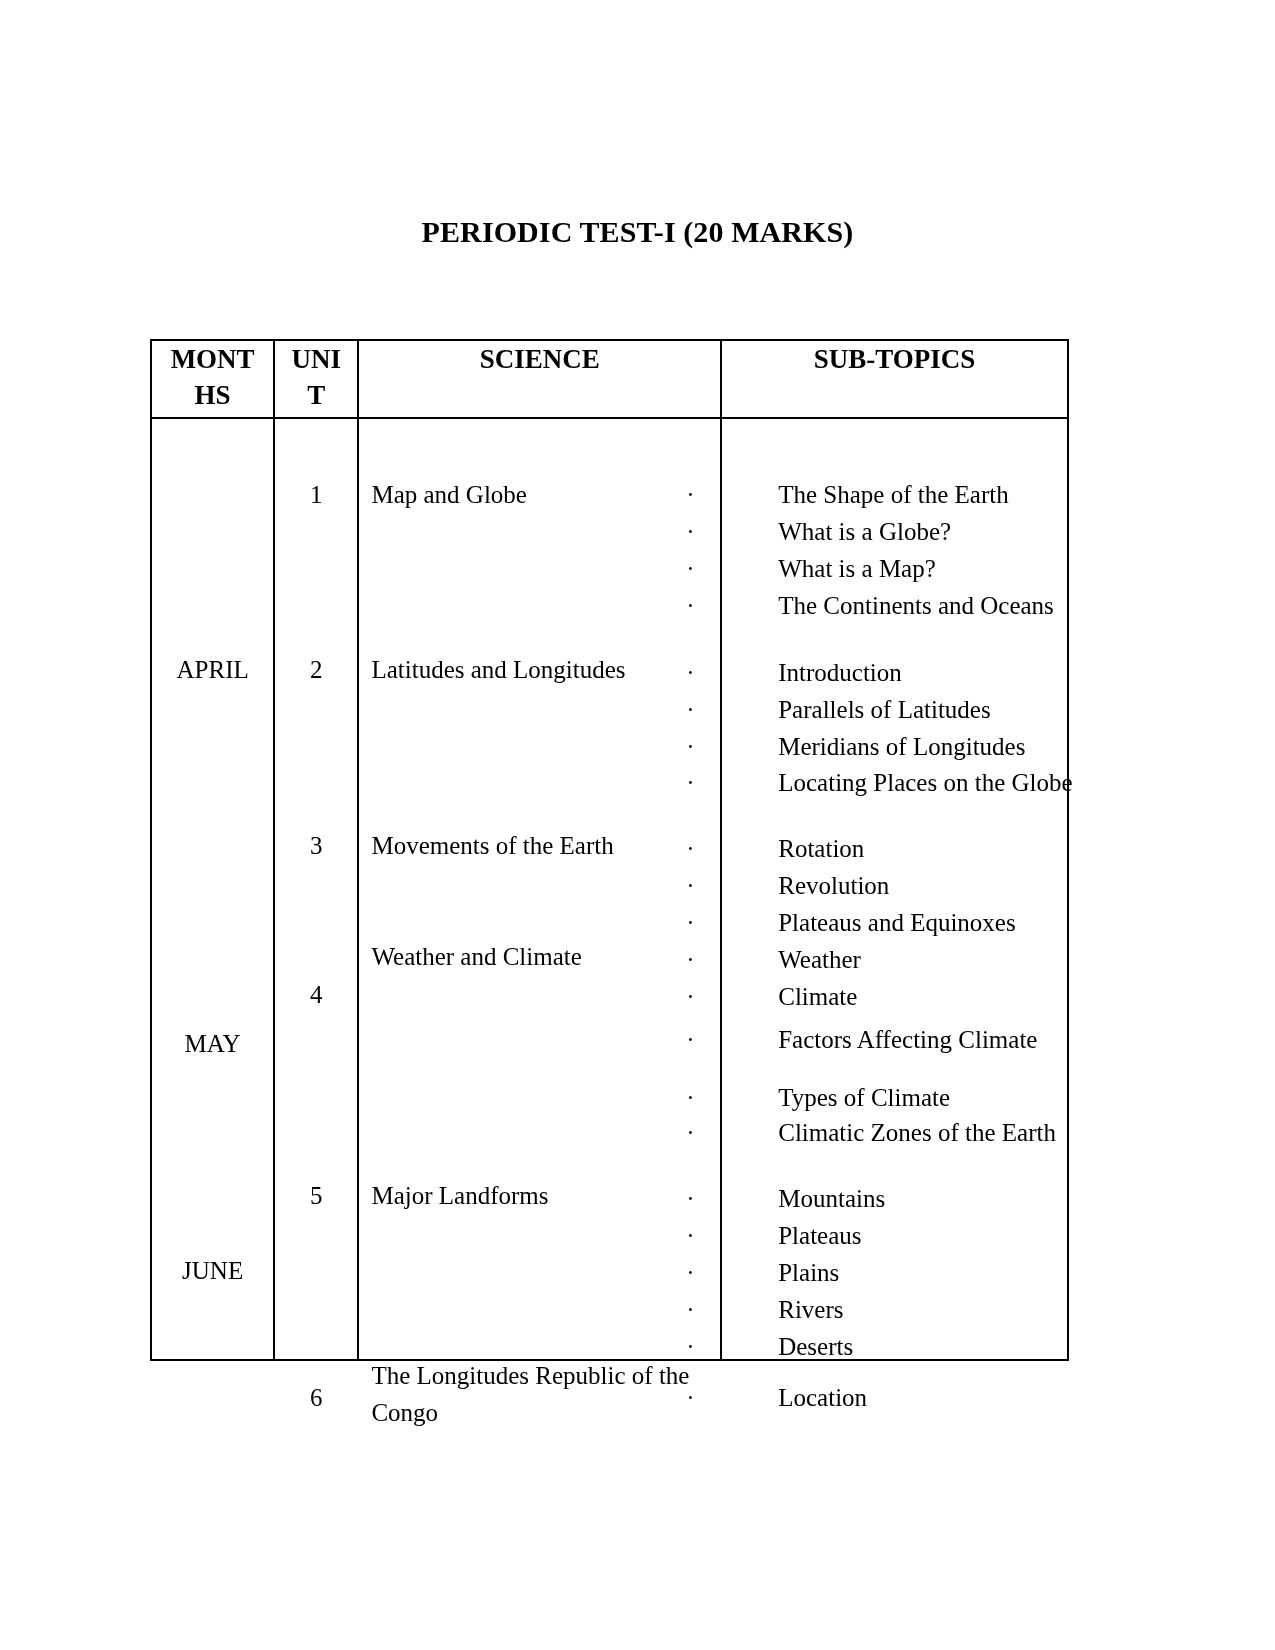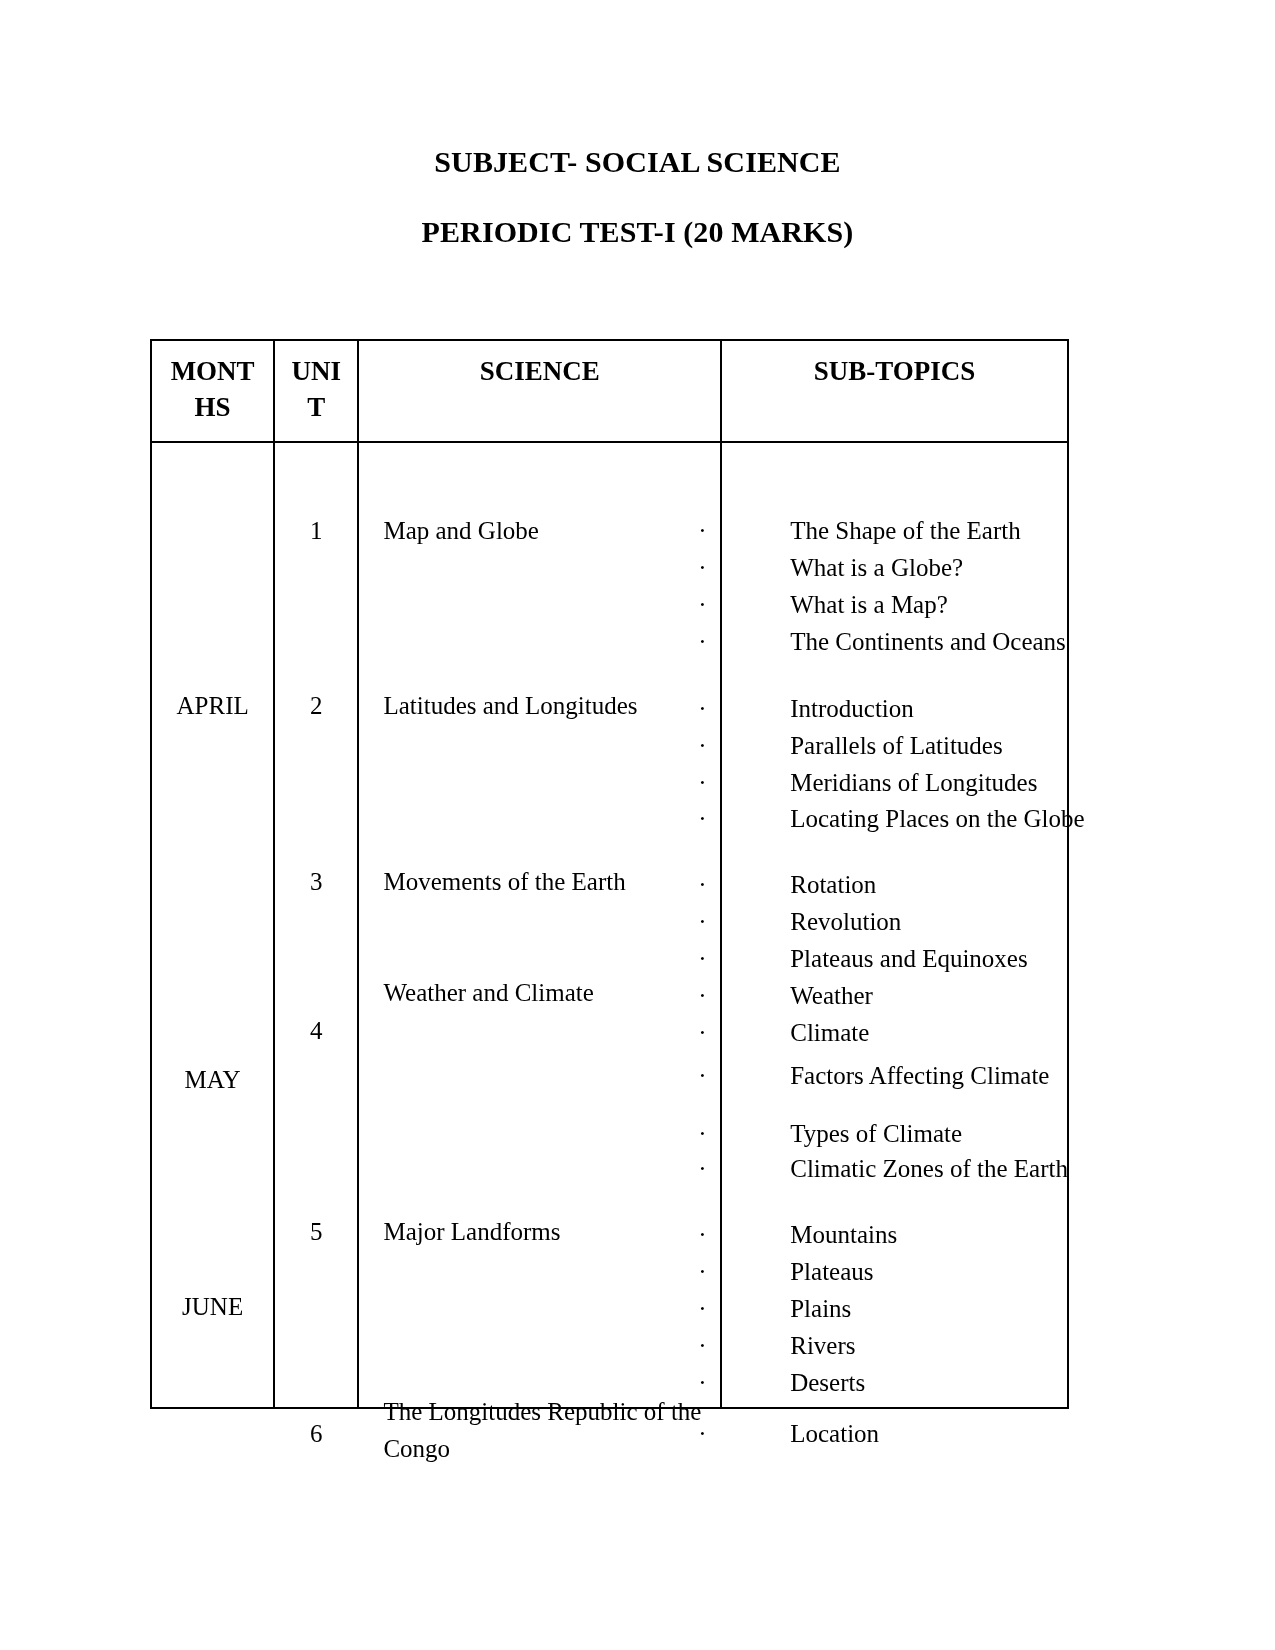--- a/index.html
+++ b/index.html
@@ -39,21 +39,21 @@
   .sched-table {
     position: absolute;
     left: 150px;
     top: 339px;
     width: 919px;
     border-collapse: collapse;
     table-layout: fixed;
   }
   .sched-table td, .sched-table th {
     border: 2px solid #000000;
-    padding: 12px;
+    padding: 0;
     vertical-align: top;
   }
 
   
   col.c-month   { width: 123px; }
   col.c-unit    { width: 84px;  }
   col.c-chapter { width: 362px; }
   col.c-sub     { width: 346px; }
 
   
@@ -123,21 +123,20 @@
   .bullet-line.wrap {
     text-indent: -46px;
     padding-left: 46px;
   }
 </style>
 </head>
 <body>
 
 <div class="page">
 
-  <div class="doc-title" id="title-1">SUBJECT- SOCIAL SCIENCE</div>
 
   <div class="doc-title" id="title-2">PERIODIC TEST-I (20 MARKS)</div>
 
   <table class="sched-table">
     <colgroup>
       <col class="c-month">
       <col class="c-unit">
       <col class="c-chapter">
       <col class="c-sub">
     </colgroup>

